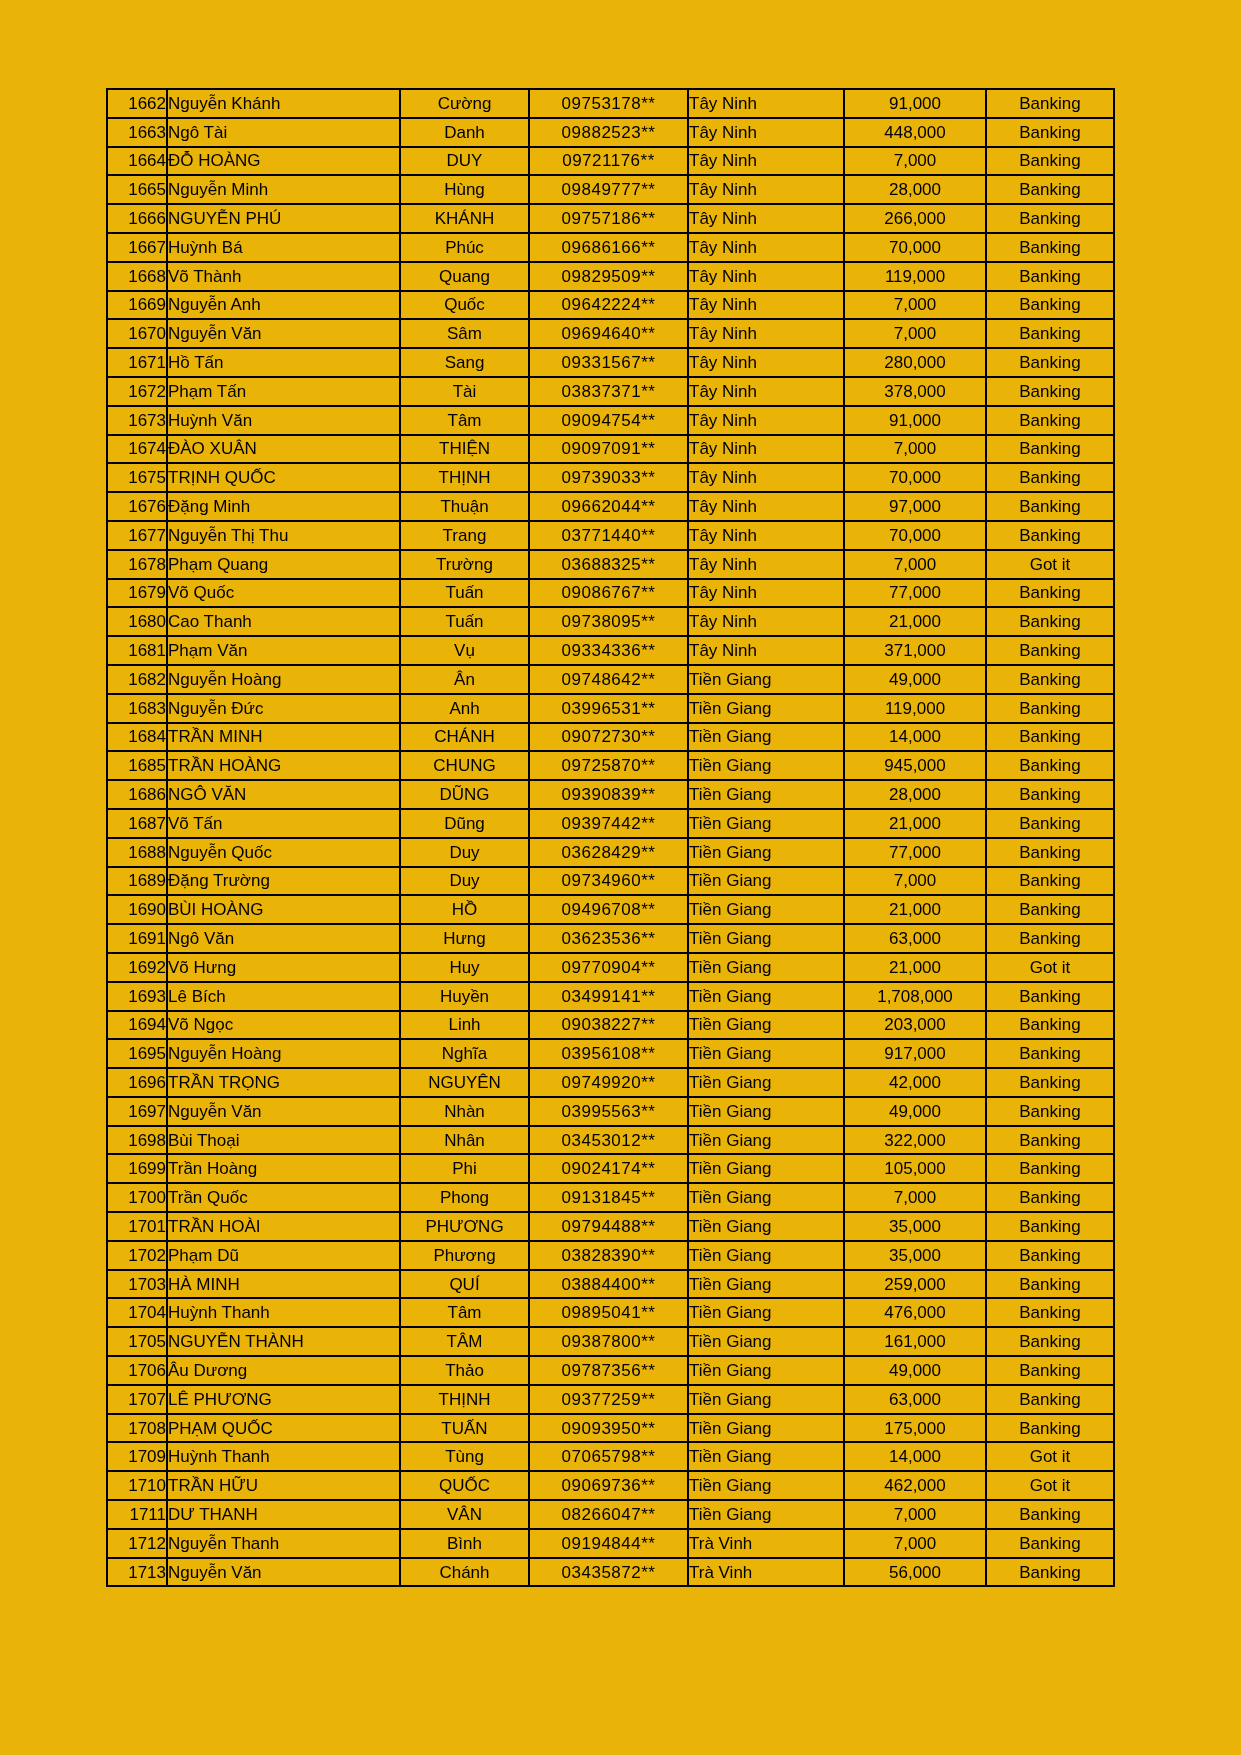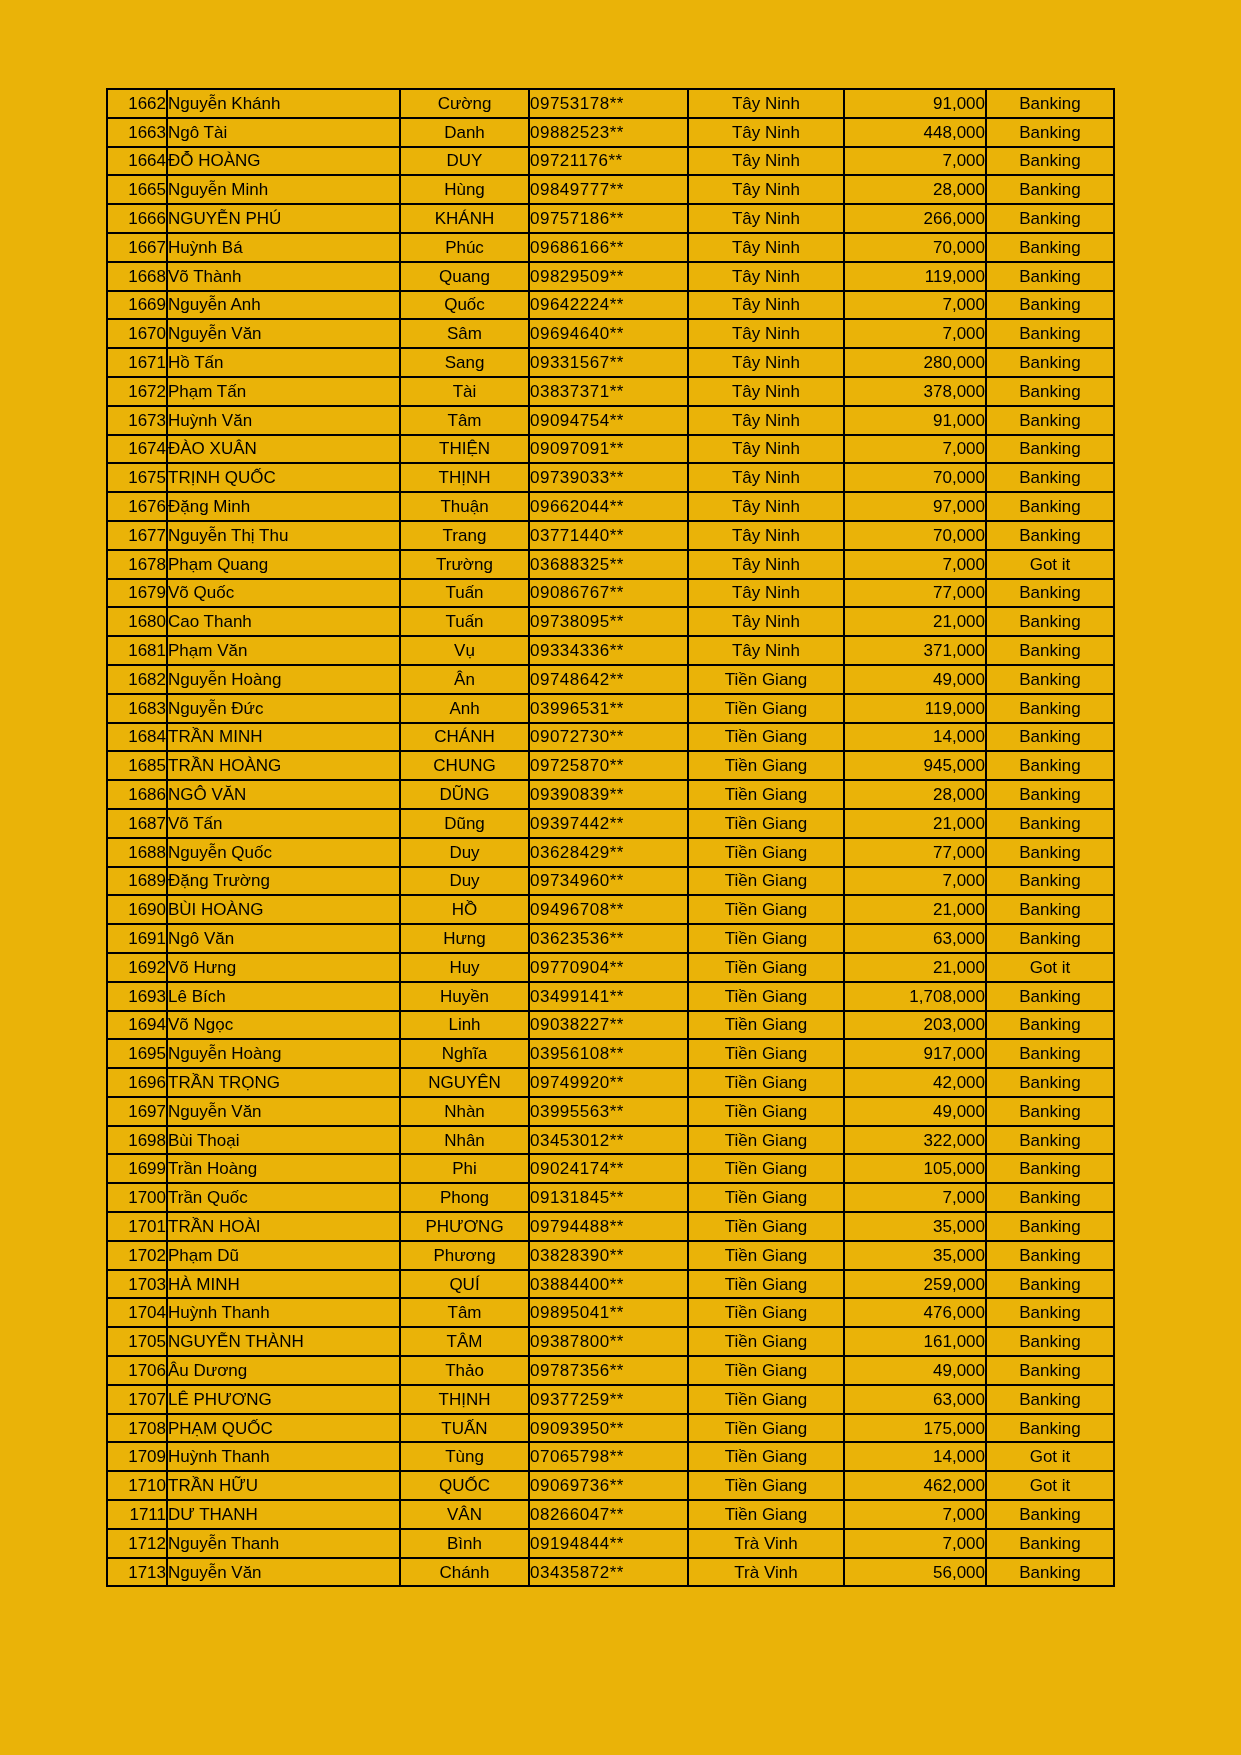--- a/index.html
+++ b/index.html
@@ -29,23 +29,23 @@
     line-height: 1;
     color: #000000;
     padding: 0;
     white-space: nowrap;
     overflow: hidden;
     vertical-align: middle;
   }
   td.c0 { text-align: right;  padding-right: 3px;  font-size: 16px; }
   td.c1 { text-align: left; }
   td.c2 { text-align: center; margin-left: 13px; }
-  td.c3 { text-align: left; letter-spacing: 0.5px; }
-  td.c4 { text-align: center; }
-  td.c5 { text-align: right;  padding-right: 9px; }
+  td.c3 { text-align: center; letter-spacing: 0.5px; }
+  td.c4 { }
+  td.c5 { text-align: center;  padding-right: 9px; }
   td.c6 { text-align: center; }
 </style>
 </head>
 <body>
 
 <div class="page">
   <table class="data-table">
     <colgroup>
         <col style="width: 60px;">
         <col style="width: 233px;">

